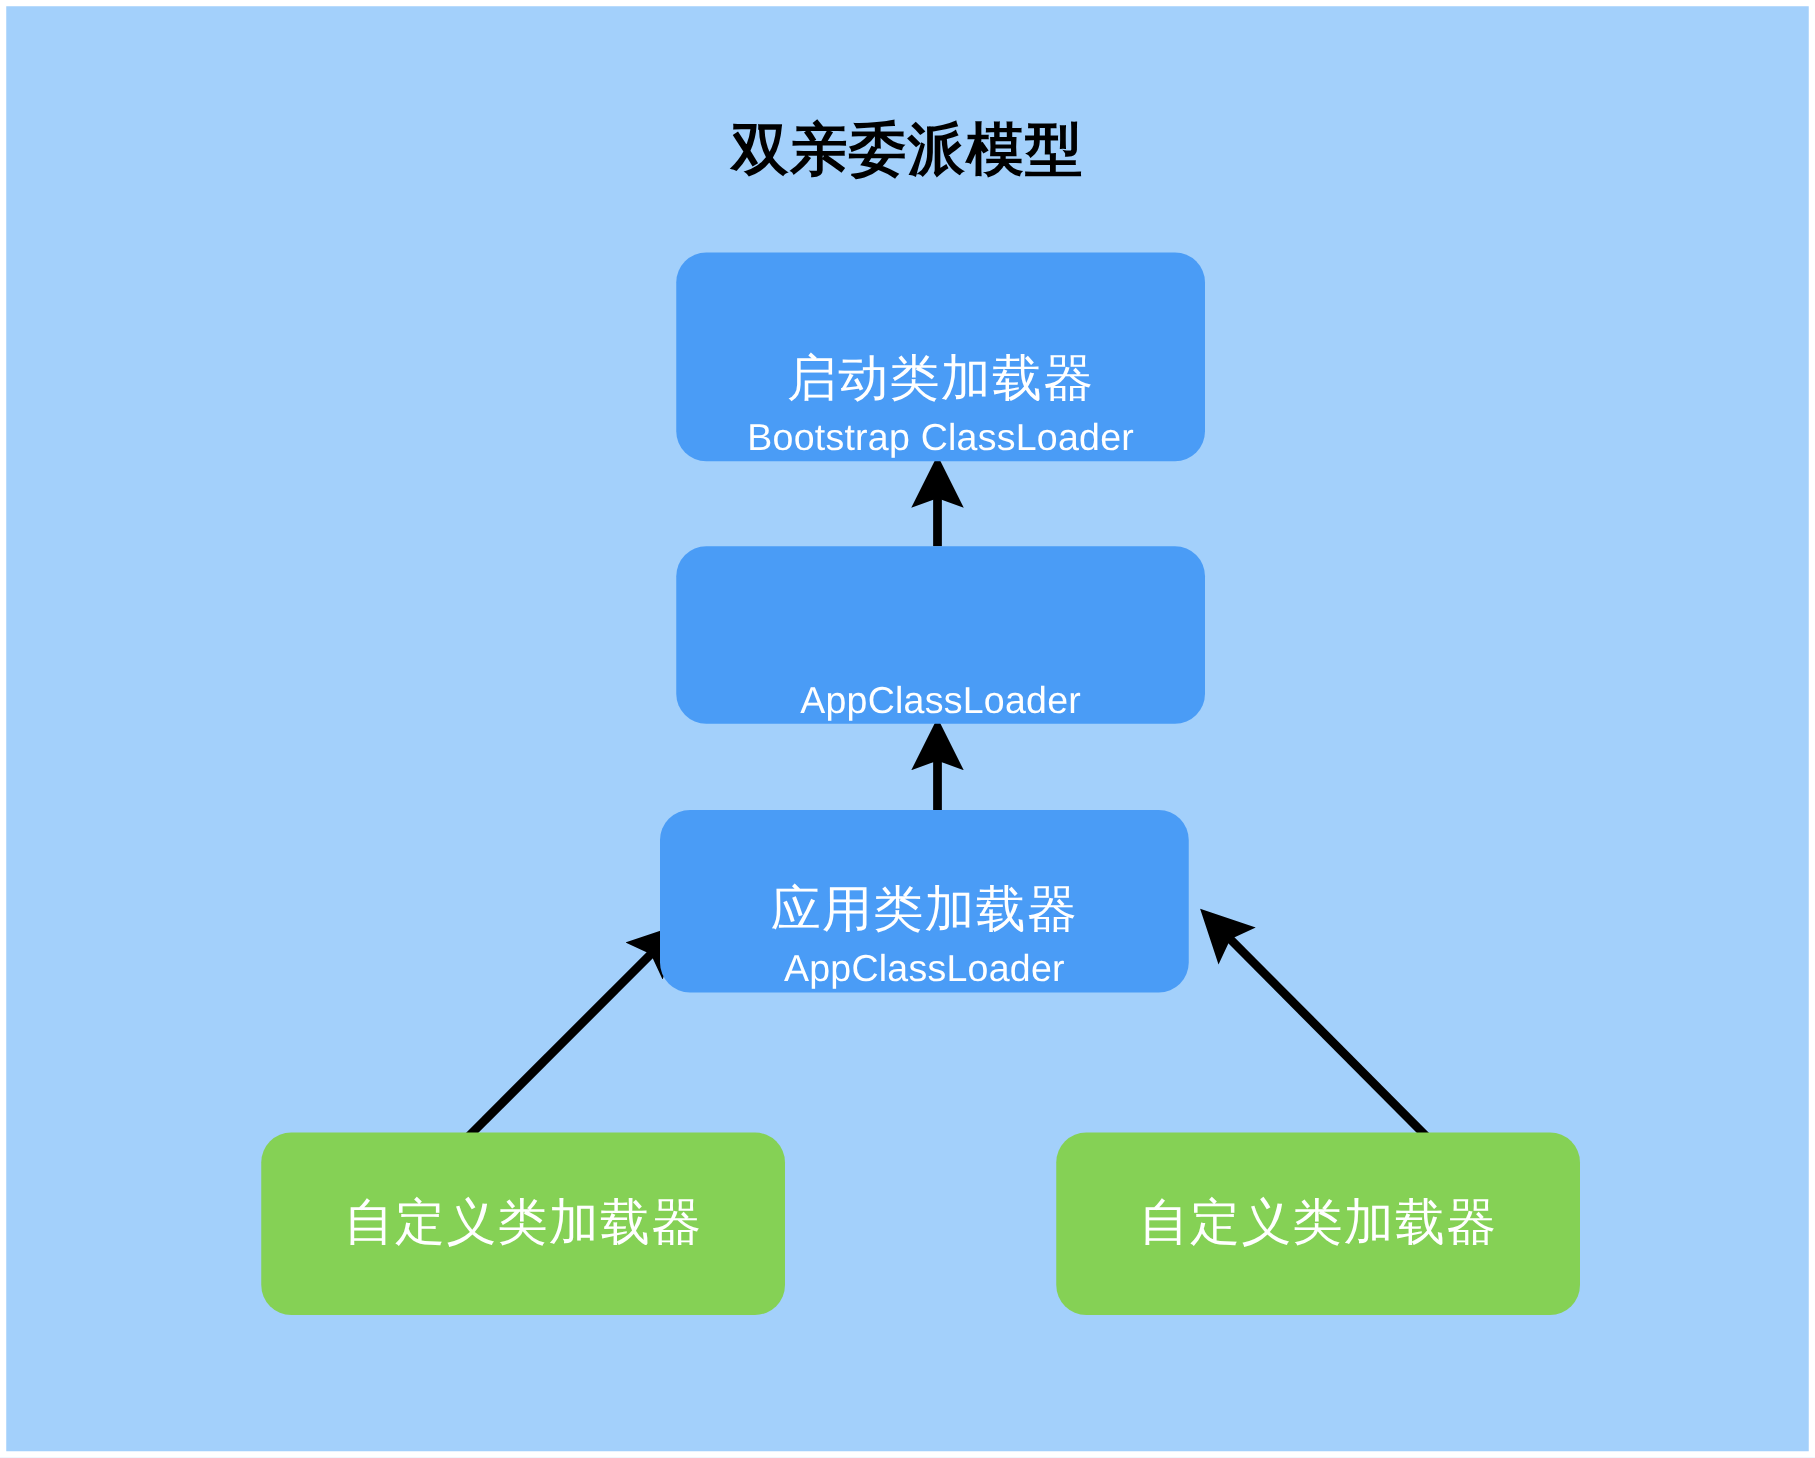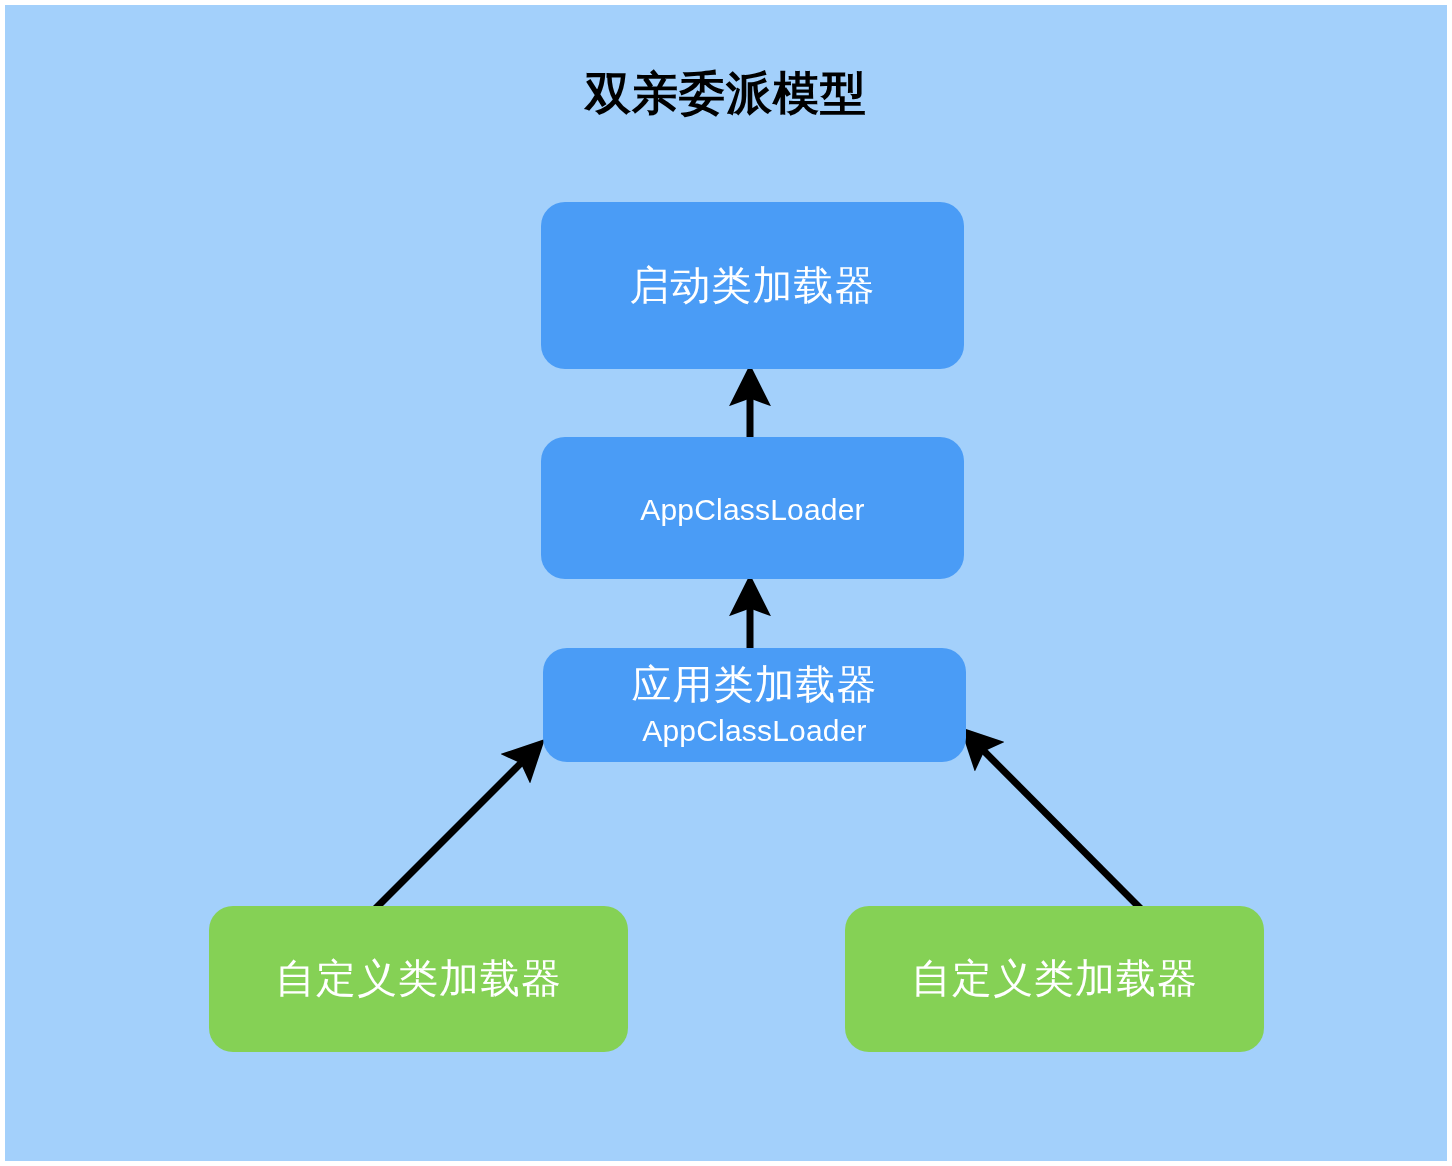--- a/index.html
+++ b/index.html
@@ -19,21 +19,21 @@
     position: absolute;
     left: 5px;
     top: 5px;
     width: 1442px;
     height: 1156px;
     background: #a3d0fb;
   }
   .diagram-title {
     position: absolute;
     left: 0;
-    top: 66px;
+    top: 92px;
     width: 1452px;
     text-align: center;
     font-size: 46px;
     font-weight: bold;
     color: #000000;
     letter-spacing: 1px;
     line-height: 1.2;
   }
   .node {
     position: absolute;
@@ -52,26 +52,26 @@
     line-height: 1.18;
     letter-spacing: 1px;
   }
   .node .en {
     font-size: 30px;
     font-weight: normal;
     line-height: 1.25;
     margin-top: 4px;
     letter-spacing: 0.2px;
   }
-  .node.blue { background: #4a9cf6; }
+  .node.blue { background: #4a9cf6; justify-content: flex-end; }
   .node.green { background: #85d155; text-align: center; }
 
   .n-bootstrap { left: 541px; top: 202px; width: 423px; height: 167px; }
   .n-ext       { left: 541px; top: 437px; width: 423px; height: 142px; }
-  .n-app       { left: 543px; top: 648px; width: 423px; height: 114px; }
+  .n-app       { left: 528px; top: 648px; width: 423px; height: 146px; }
   .n-user1     { left: 209px; top: 906px; width: 419px; height: 146px; }
   .n-user2     { left: 845px; top: 906px; width: 419px; height: 146px; }
 
   svg.arrows {
     position: absolute;
     left: 0;
     top: 0;
     width: 1452px;
     height: 1166px;
     pointer-events: none;
@@ -104,20 +104,21 @@
       <line x1="373" y1="911" x2="538" y2="746" stroke="#000000" stroke-width="7" marker-end="url(#head)"></line>
     </g>
 
     <g>
       <line x1="1141" y1="909" x2="967" y2="734" stroke="#000000" stroke-width="7" marker-end="url(#head)"></line>
     </g>
   </svg>
 
   <div class="node blue n-bootstrap">
     <div class="cn">启动类加载器</div>
+    <div class="en">Bootstrap ClassLoader</div>
   </div>
 
   <div class="node blue n-ext">
     <div class="en">AppClassLoader</div>
   </div>
 
   <div class="node blue n-app">
     <div class="cn">应用类加载器</div>
     <div class="en">AppClassLoader</div>
   </div>

